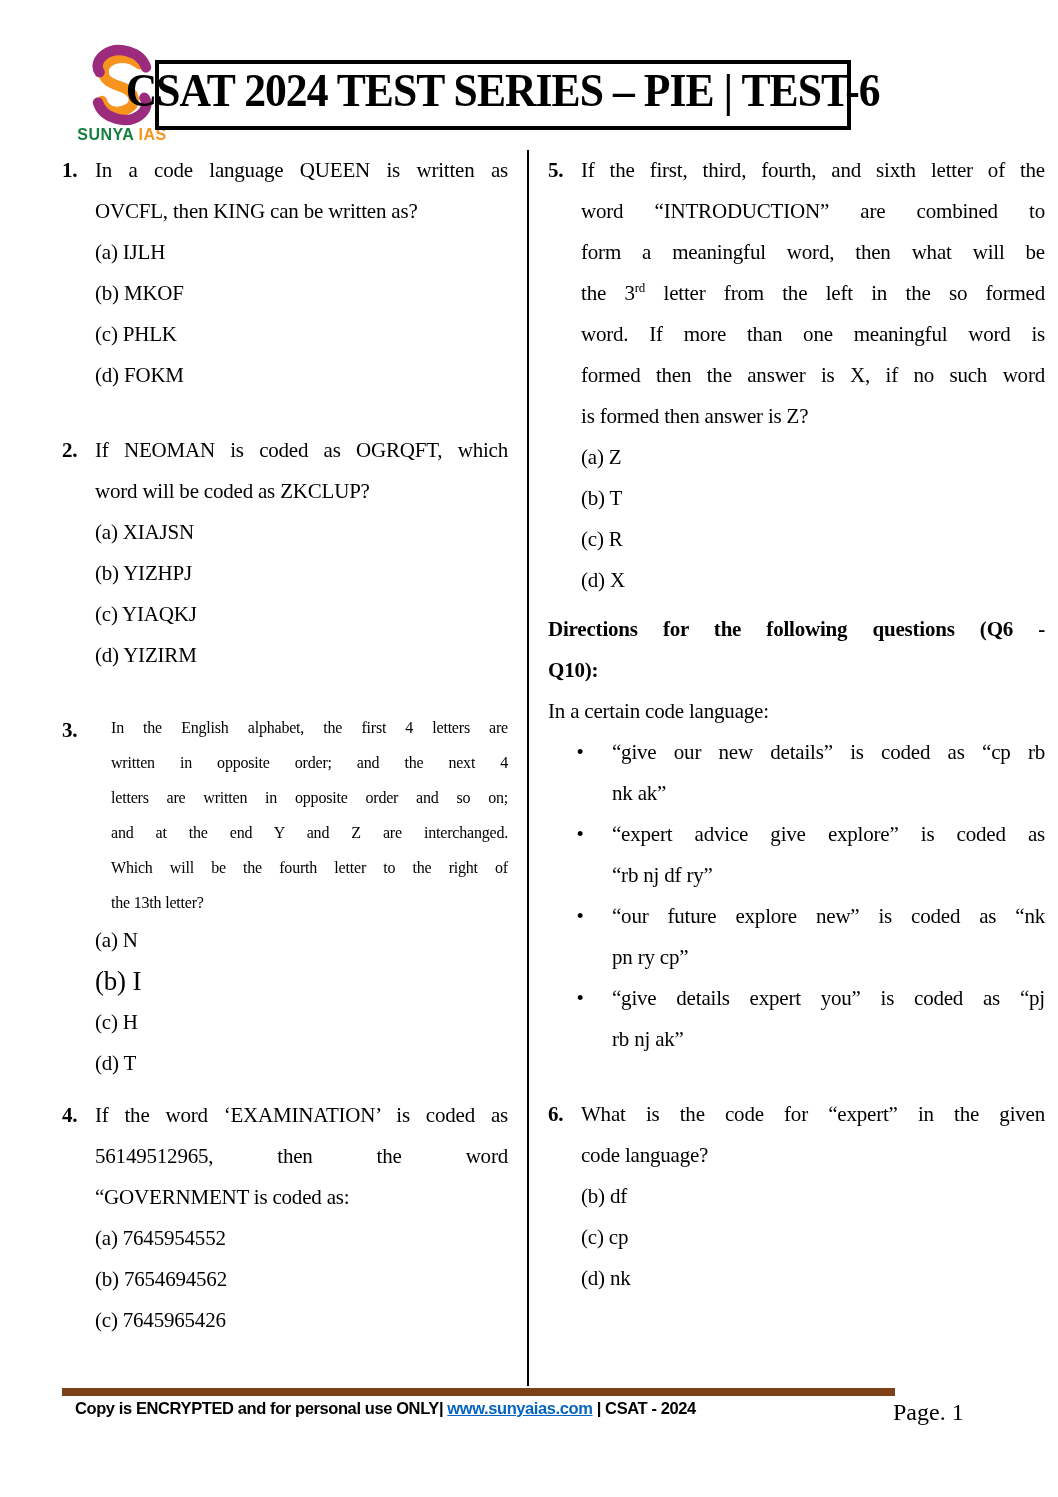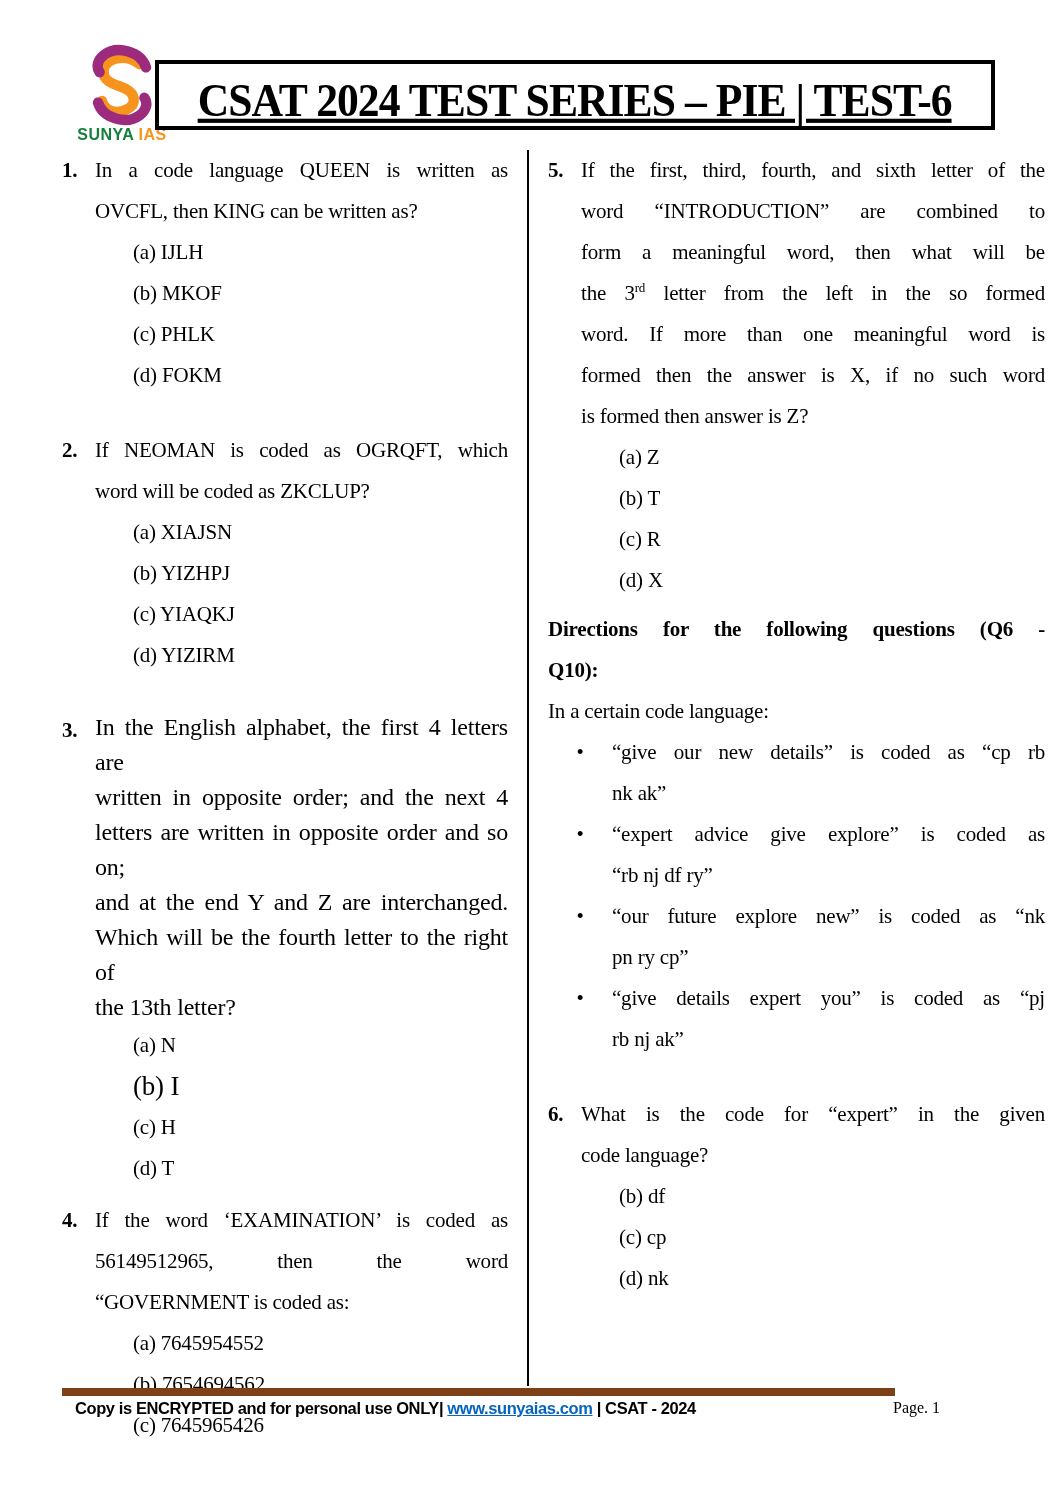--- a/index.html
+++ b/index.html
@@ -7,61 +7,61 @@
     position:relative;width:1058px;height:1497px;background:#ffffff;
     font-family:"Liberation Serif",serif;color:#000;overflow:hidden;
   }
   
   .logo-block{position:absolute;left:68px;top:44px;width:108px;text-align:center;}
   .logo-svg{width:80px;height:82px;display:block;margin:0 auto;}
   .logo-name{font-family:"Liberation Sans",sans-serif;font-weight:bold;font-size:16px;letter-spacing:.5px;white-space:nowrap;}
   .logo-name .nm1{color:#15803d;}
   .logo-name .nm2{color:#F7941D;text-align:right;}
   .title-box{
-    position:absolute;left:155px;top:60px;width:840px;height:70px;
+    position:absolute;left:155px;top:60px;width:696px;height:70px;
     border:4px solid #000;box-sizing:border-box;
-    display:flex;align-items:flex-end;justify-content:center;text-decoration:underline;
+    display:flex;align-items:flex-start;justify-content:center;
   }
   .title-text{
     font-size:45px;font-weight:bold;white-space:nowrap;letter-spacing:-1px;
     transform:scaleX(.97) scaleY(1.04);
   }
   
   .divider{position:absolute;left:527px;top:150px;width:2px;height:1236px;background:#000;}
   .col{position:absolute;top:150px;font-size:21px;line-height:41px;letter-spacing:-.2px;}
   .col-left{left:62px;width:446px;}
   .col-right{left:548px;width:497px;}
   .question{display:flex;}
   .qnum{width:33px;flex-shrink:0;font-weight:bold;}
   .qbody{flex:1;min-width:0;}
   .ln{text-align:justify;text-align-last:left;}
   .ln.force{text-align-last:justify;}
-  .tight .ln{line-height:35px;font-size:24px;}
-  .option{text-align:left;margin-left:38px;}
+  .tight .ln{line-height:35px;font-size:16px;margin-left:16px;}
+  .option{text-align:left;}
   .mb1{margin-bottom:34px;}
   .mb2{margin-bottom:34px;}
   .mb3{margin-bottom:11px;}
   .mb5{margin-bottom:8px;}
   .mbBul{margin-bottom:34px;}
   sup{font-size:13px;line-height:0;vertical-align:super;}
   
   .dir-heading{font-weight:bold;}
   .bullet{display:flex;}
   .bullet-dot{width:64px;flex-shrink:0;text-align:center;}
   .bullet-body{flex:1;min-width:0;}
   
   .footer-bar{position:absolute;left:62px;top:1388px;width:833px;height:8px;background:#7E4117;}
   .footer-text{
     position:absolute;left:62px;top:1399px;
     font-family:"Liberation Sans",sans-serif;font-weight:bold;font-size:16.5px;letter-spacing:-.4px;
     white-space:nowrap;
     margin-left:13px;
   }
   .footer-text a,.footer-link{color:#0563C1;text-decoration:underline;cursor:pointer;}
-  .page-num{position:absolute;left:893px;top:1399px;font-size:16px;font-family:"Liberation Serif",serif;}
+  .page-num{position:absolute;left:893px;top:1399px;font-size:24px;font-family:"Liberation Serif",serif;}
 </style>
 </head>
 <body>
 
 <div class="page">
 
   <div class="logo-block">
     <svg class="logo-svg" viewBox="0 0 100 100">
       <path d="M72,24 C54,10 28,16 27,33 C26,48 46,50 55,55 C66,61 70,74 55,81 C42,87 28,82 25,70" stroke="#F7941D" stroke-width="13" fill="none" stroke-linecap="round"></path>
       <path d="M80,28 C74,8 44,0 28,12 C20,18 17,27 22,34" stroke="#9C2B7E" stroke-width="13" fill="none" stroke-linecap="round"></path>

